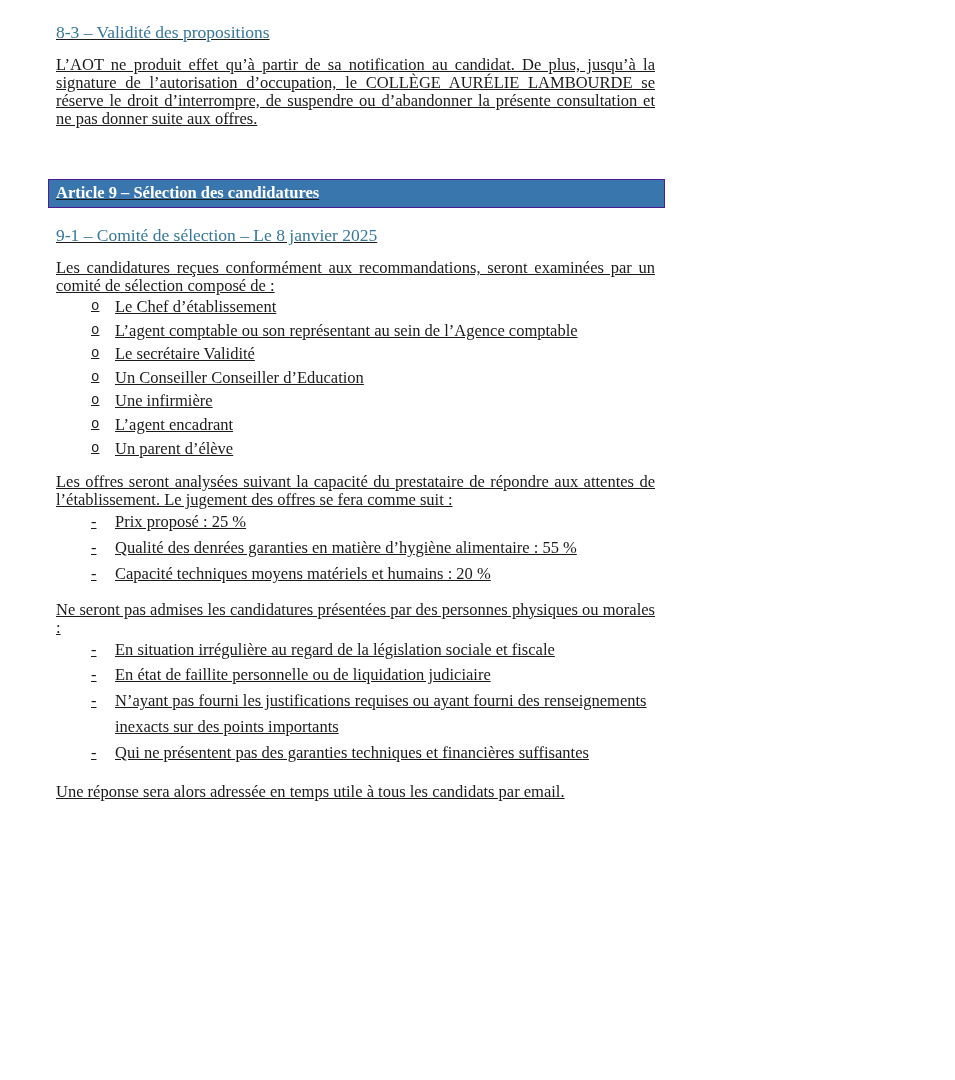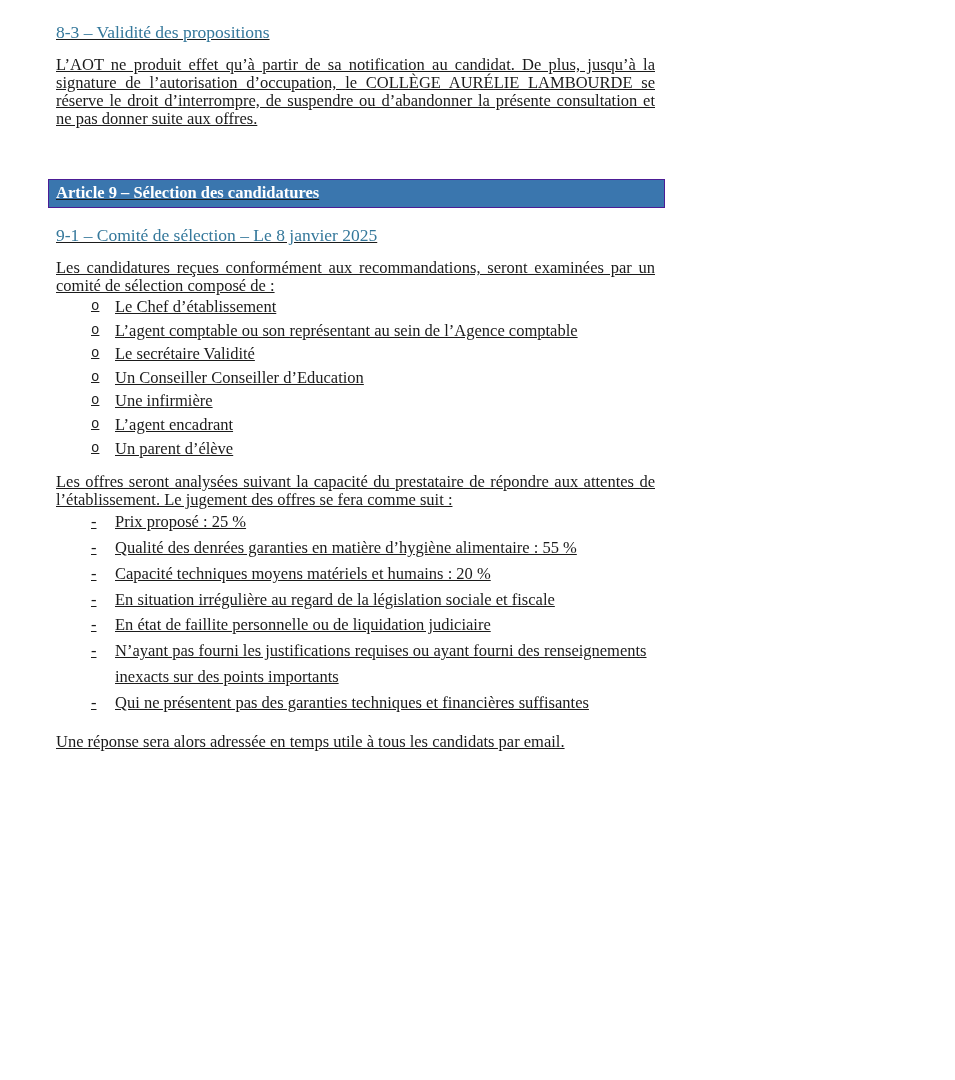--- a/index.html
+++ b/index.html
@@ -136,20 +136,21 @@
     <li>
       <span class="marker">-</span>
       <span class="li-text">Qualité des denrées garanties en matière d’hygiène alimentaire : 55 %</span>
     </li>
     <li>
       <span class="marker">-</span>
       <span class="li-text">Capacité techniques moyens matériels et humains : 20 %</span>
     </li>
   </ul>
 
+  <p class="para p-exclusion">Ne seront pas admises les candidatures présentées par des personnes physiques ou morales :</p>
 
   <ul class="doc-list dash-list ul-exclusions">
     <li>
       <span class="marker">-</span>
       <span class="li-text">En situation irrégulière au regard de la législation sociale et fiscale</span>
     </li>
     <li>
       <span class="marker">-</span>
       <span class="li-text">En état de faillite personnelle ou de liquidation judiciaire</span>
     </li>

